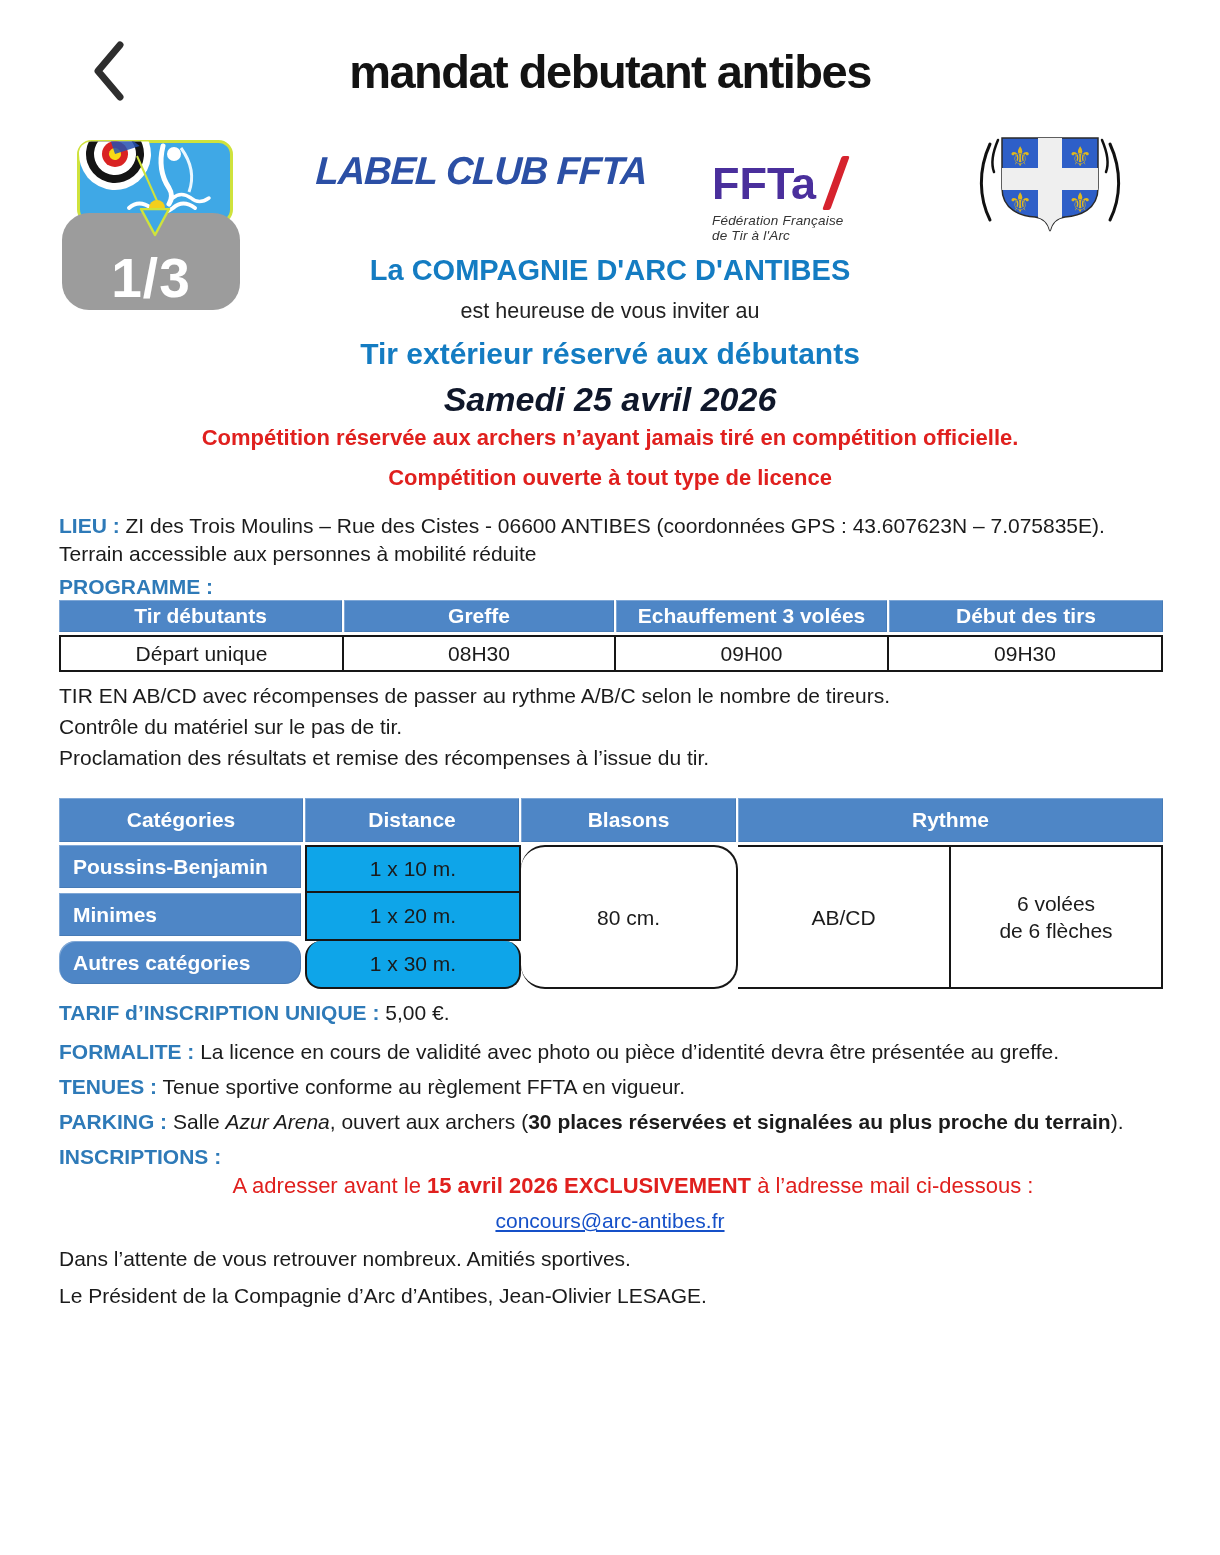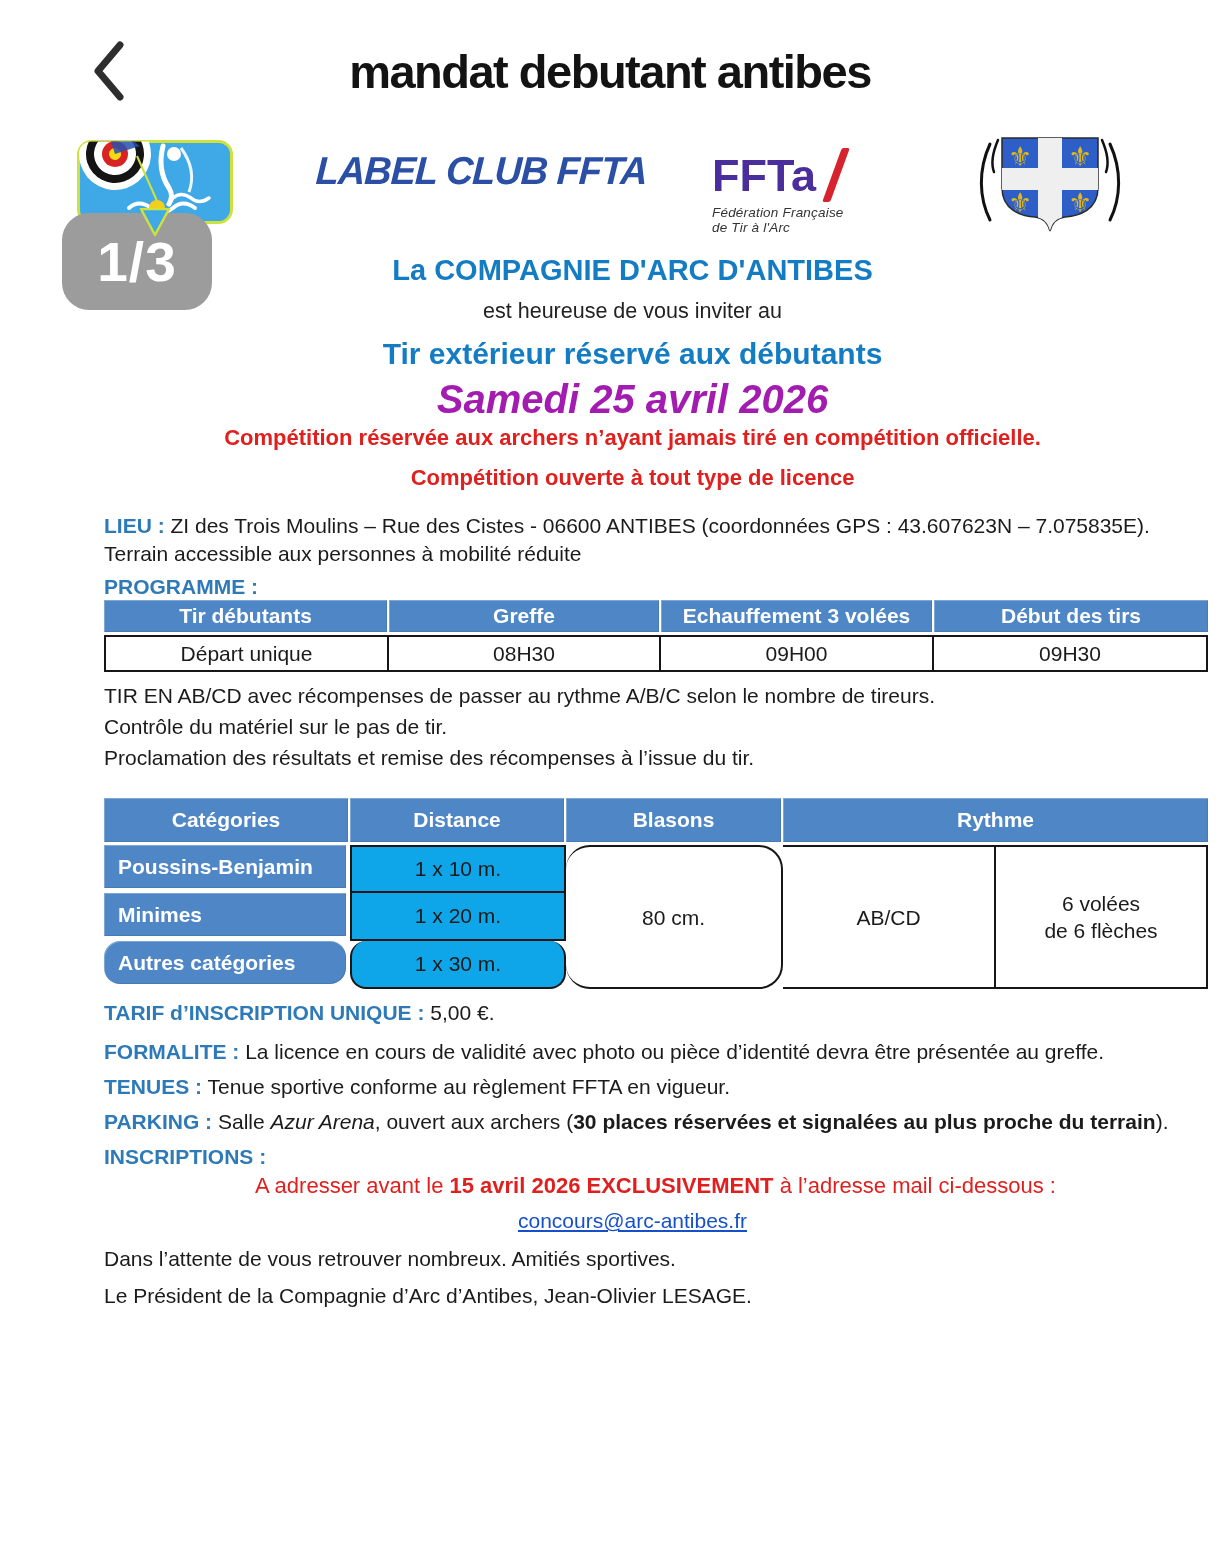--- a/index.html
+++ b/index.html
@@ -15,45 +15,45 @@
   .back-btn { position:absolute; left:90px; top:40px; width:40px; height:62px; cursor:pointer; z-index:5; }
   .page-title {
     position:absolute; top:44px; left:0; width:100%;
     text-align:center; font-size:47px; font-weight:bold; letter-spacing:-1.5px;
     color:#131313;
   }
   
   .club-logo { position:absolute; left:77px; top:140px; width:156px; height:84px; z-index:2; }
   .club-tail { position:absolute; left:138px; top:208px; width:34px; height:30px; z-index:4; }
   .page-badge {
-    position:absolute; left:62px; top:213px; width:150px; height:97px;
+    position:absolute; left:62px; top:213px; width:178px; height:97px;
     background:#9c9c9c; border-radius:27px; z-index:3;
-    display:flex; align-items:center; justify-content:center;
+    display:flex; align-items:flex-end; justify-content:center;
     color:#ffffff; font-size:55px; font-weight:bold; letter-spacing:1px;
   }
   .label-club {
     position:absolute; left:316px; top:149px;
     font-size:39px; font-weight:bold; font-style:italic;
     color:#2b4fa5; white-space:nowrap; letter-spacing:-1px;
     transform:scaleX(.97) skewX(-3deg); transform-origin:left;
   }
-  .ffta-logo { position:absolute; left:712px; top:152px; width:190px; }
+  .ffta-logo { position:absolute; left:712px; top:160px; width:190px; }
   .ffta-top { display:flex; align-items:flex-start; }
   .ffta-word { font-size:45px; font-weight:bold; color:#4a2f9c; letter-spacing:0; line-height:48px; }
   .ffta-slash { width:8px; height:54px; background:#d6232e; transform:skewX(-20deg); margin-left:16px; margin-top:-4px; border-radius:2px; }
   .ffta-sub { font-size:13.5px; font-style:italic; color:#333333; line-height:15px; margin-top:3px; letter-spacing:.2px; }
   .coat-of-arms { position:absolute; left:968px; top:136px; width:164px; height:100px; }
   
-  .doc { position:absolute; top:0; left:0; width:1220px; display:flex; flex-direction:column;padding-left:45px; }
+  .doc { position:absolute; top:0; left:0; width:1220px; display:flex; flex-direction:column; }
   .center { text-align:center; }
   .nowrap { white-space:nowrap; }
   .org-name   { margin-top:253px; font-size:29px; font-weight:bold; color:#147cc2; line-height:34px; }
   .invite     { margin-top:11px; font-size:21.5px; line-height:26px; color:#222; }
   .event-title{ margin-top:12px; font-size:30px; font-weight:bold; color:#147cc2; line-height:36px; }
-  .event-date { margin-top:9px; font-size:40px; font-weight:bold; font-style:italic; color:#a21caf; line-height:36px; }
+  .event-date { margin-top:9px; font-size:34px; font-weight:bold; font-style:italic; color:#0f172a; line-height:36px; }
   .notice1    { margin-top:7px;  font-size:22px; font-weight:bold; color:#e0201e; line-height:28px; }
   .notice2    { margin-top:12px; font-size:22px; font-weight:bold; color:#e0201e; line-height:28px; }
   .body-text  { font-size:21px; line-height:26px; padding-left:59px; padding-right:48px; }
   .lieu-block { margin-top:20px; line-height:28px; }
   .label { color:#2e7ab8; font-weight:bold; }
   .programme-label { margin-top:6px; font-weight:bold; line-height:26px; }
   
   .prog-table {
     margin-top:0; margin-left:59px; width:1104px;
     display:grid;

